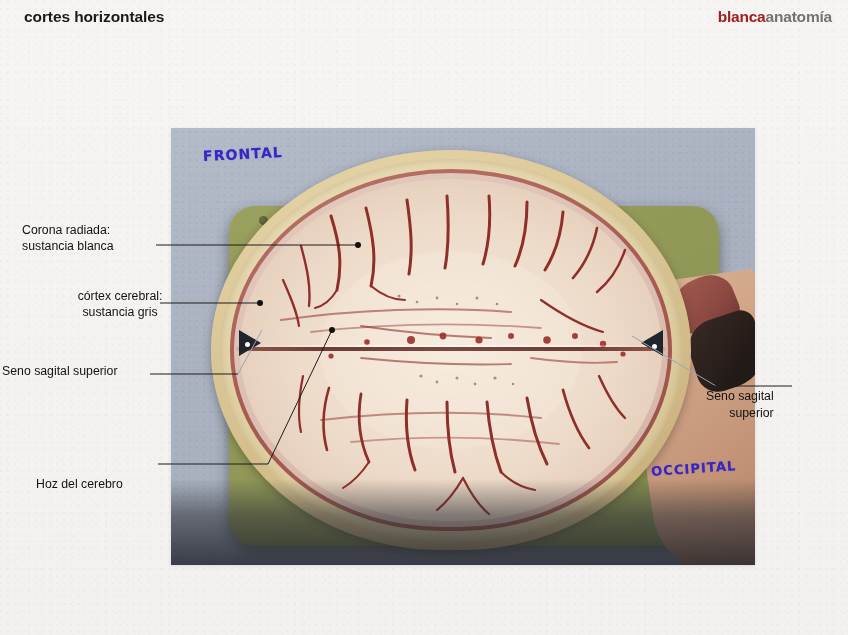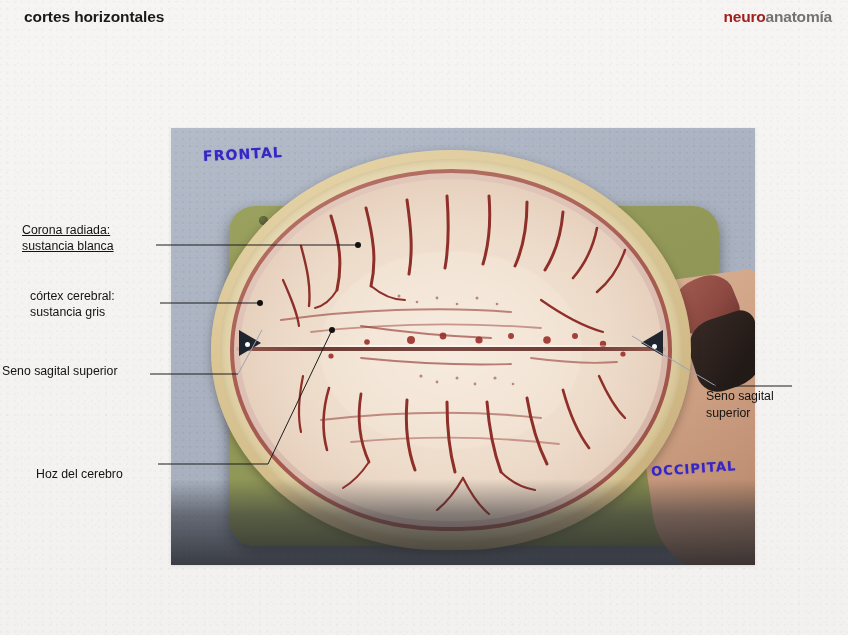--- a/index.html
+++ b/index.html
@@ -248,41 +248,41 @@
   #label-occipital { left: 651px; top: 461px; transform: rotate(-4deg); font-size: 13px; }
 
   
   .annot {
     position: absolute;
     font-size: 12.3px;
     color: #131313;
     line-height: 16px;
     white-space: pre-line;
   }
-  #annot-corona { left: 22px; top: 222px; text-align: left; text-decoration: underline; }
-  #annot-cortex { left: 30px; top: 288px; text-align: left; width: 180px; }
+  #annot-corona { left: 22px; top: 222px; text-align: left; }
+  #annot-cortex { left: 30px; top: 288px; text-align: center; width: 180px; }
   #annot-seno-izq { left: 2px; top: 363px; }
-  #annot-hoz { left: 36px; top: 466px; }
-  #annot-seno-der { left: 706px; top: 388px; line-height: 17px; }
+  #annot-hoz { left: 36px; top: 476px; }
+  #annot-seno-der { left: 706px; top: 388px; line-height: 17px; text-align: right; }
 
   #leaders {
     position: absolute;
     inset: 0;
     pointer-events: none;
   }
 </style>
 </head>
 <body>
 
 <div id="slide-bg"></div>
 
 <div id="header-title">cortes horizontales</div>
 
 <div id="brand">
-  <span class="brand-a">neuro</span><span class="brand-b">anatomía</span>
+  <span class="brand-a">blanca</span><span class="brand-b">anatomía</span>
 </div>
 
 <div id="photo">
   <div id="photo-bg"></div>
   <div id="photo-grain"></div>
 
   <div id="board"></div>
   <div id="board-screw"></div>
 
   <div id="hand"></div>

